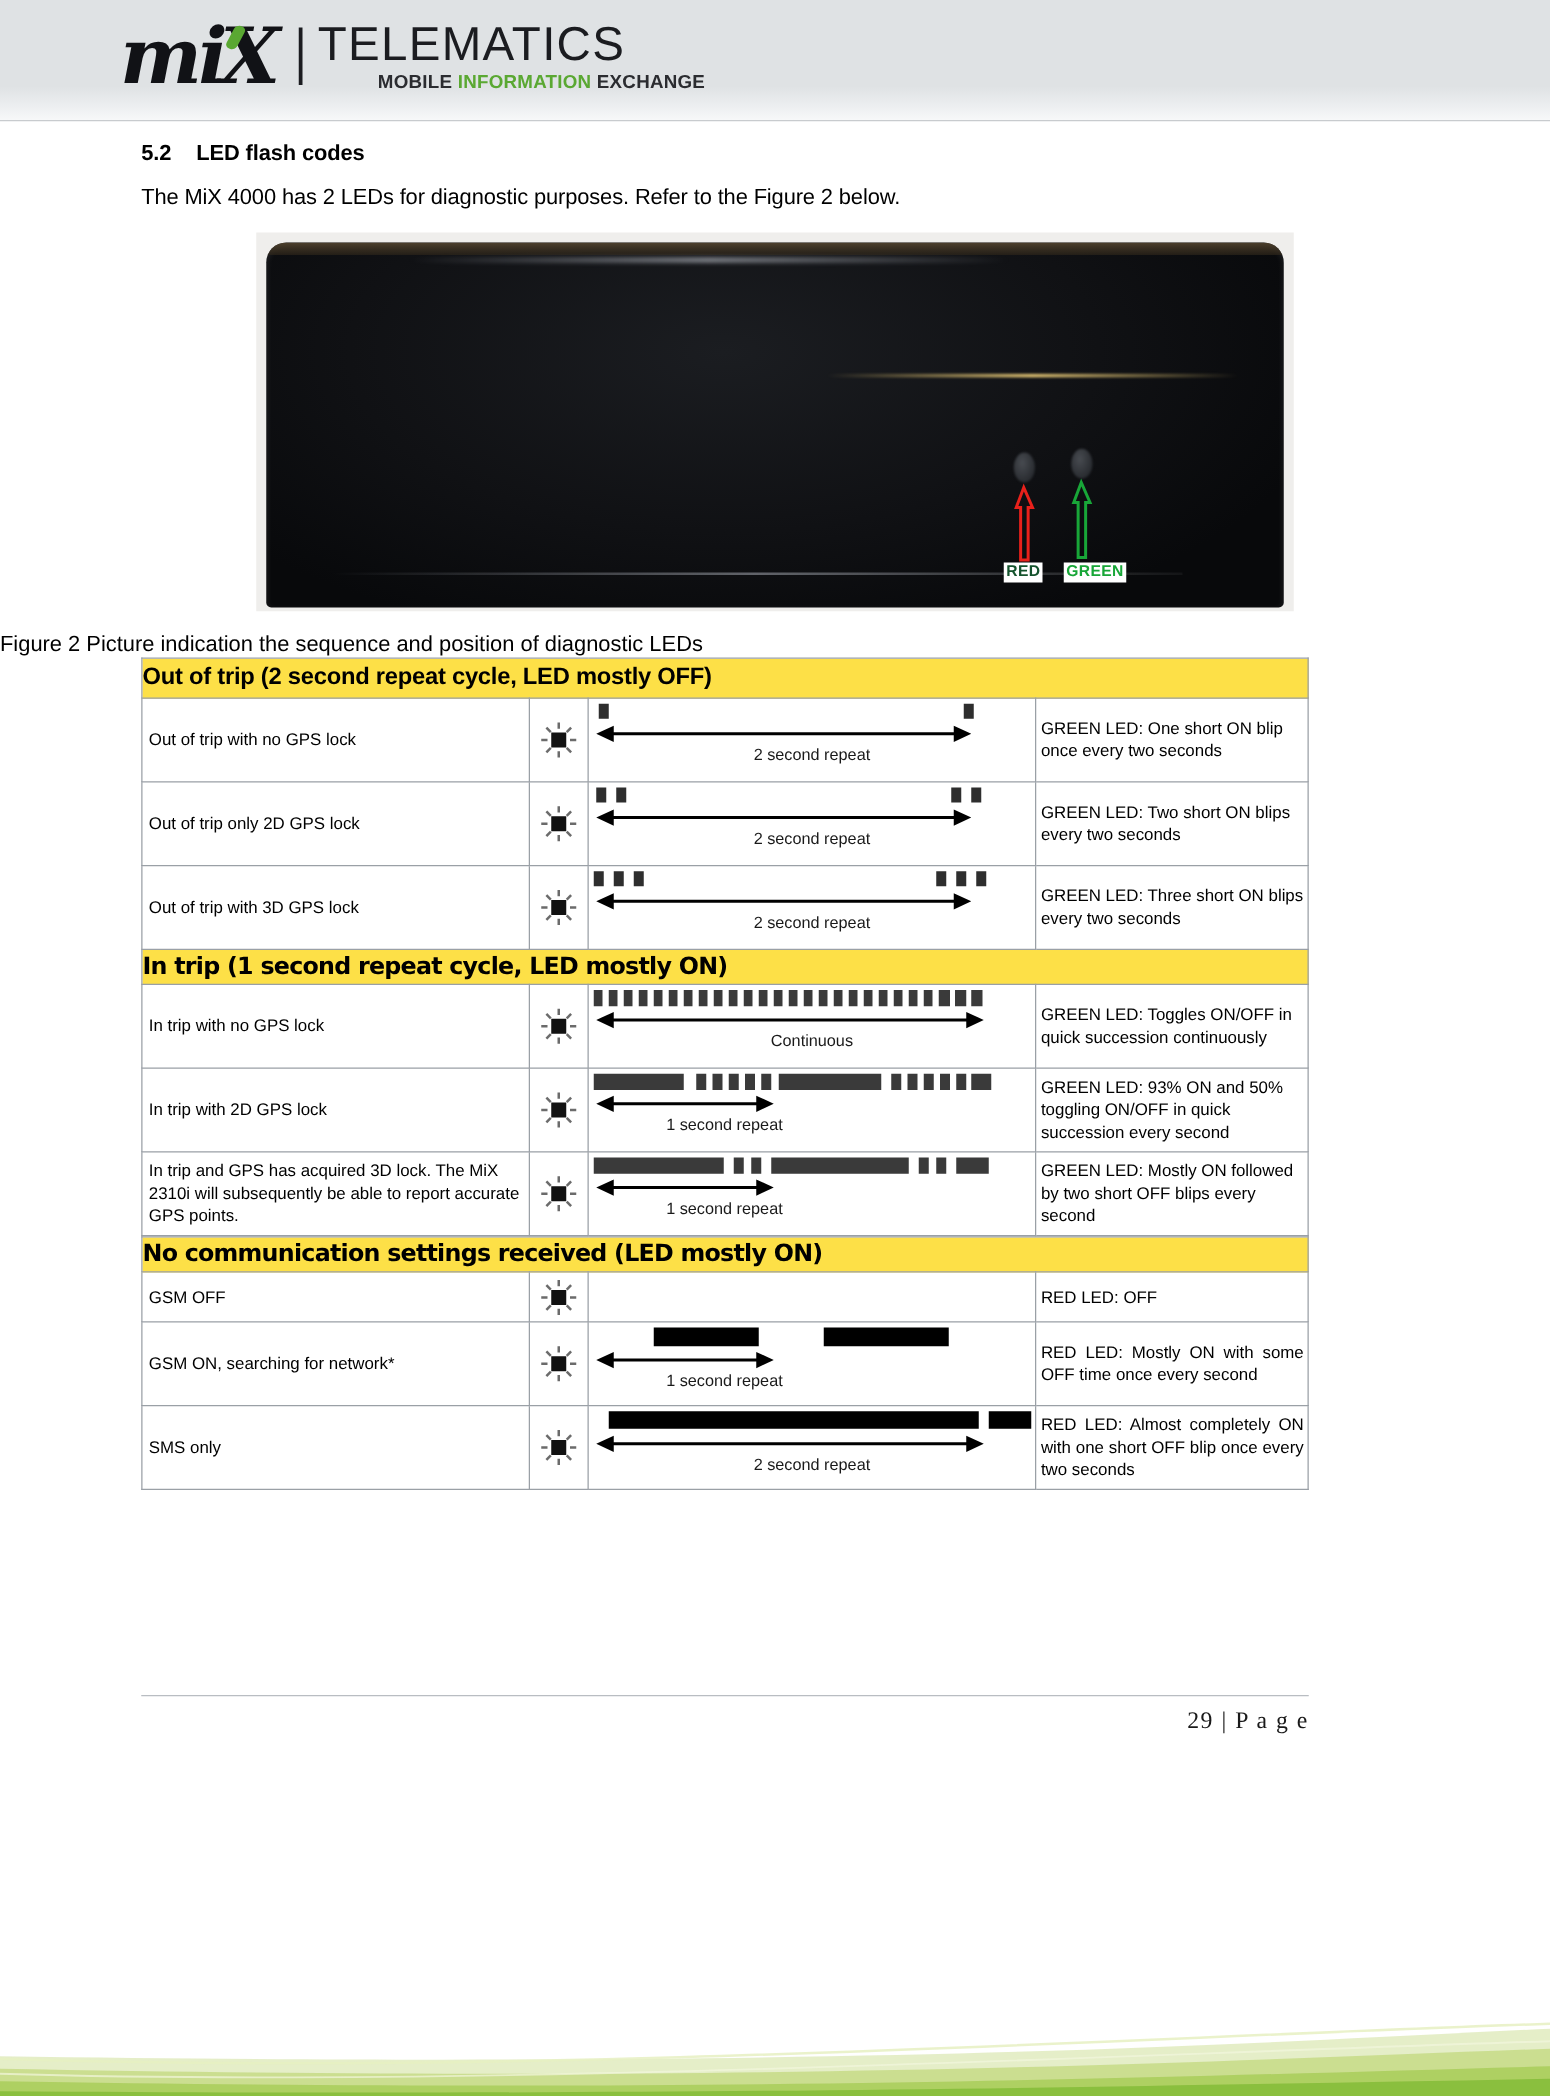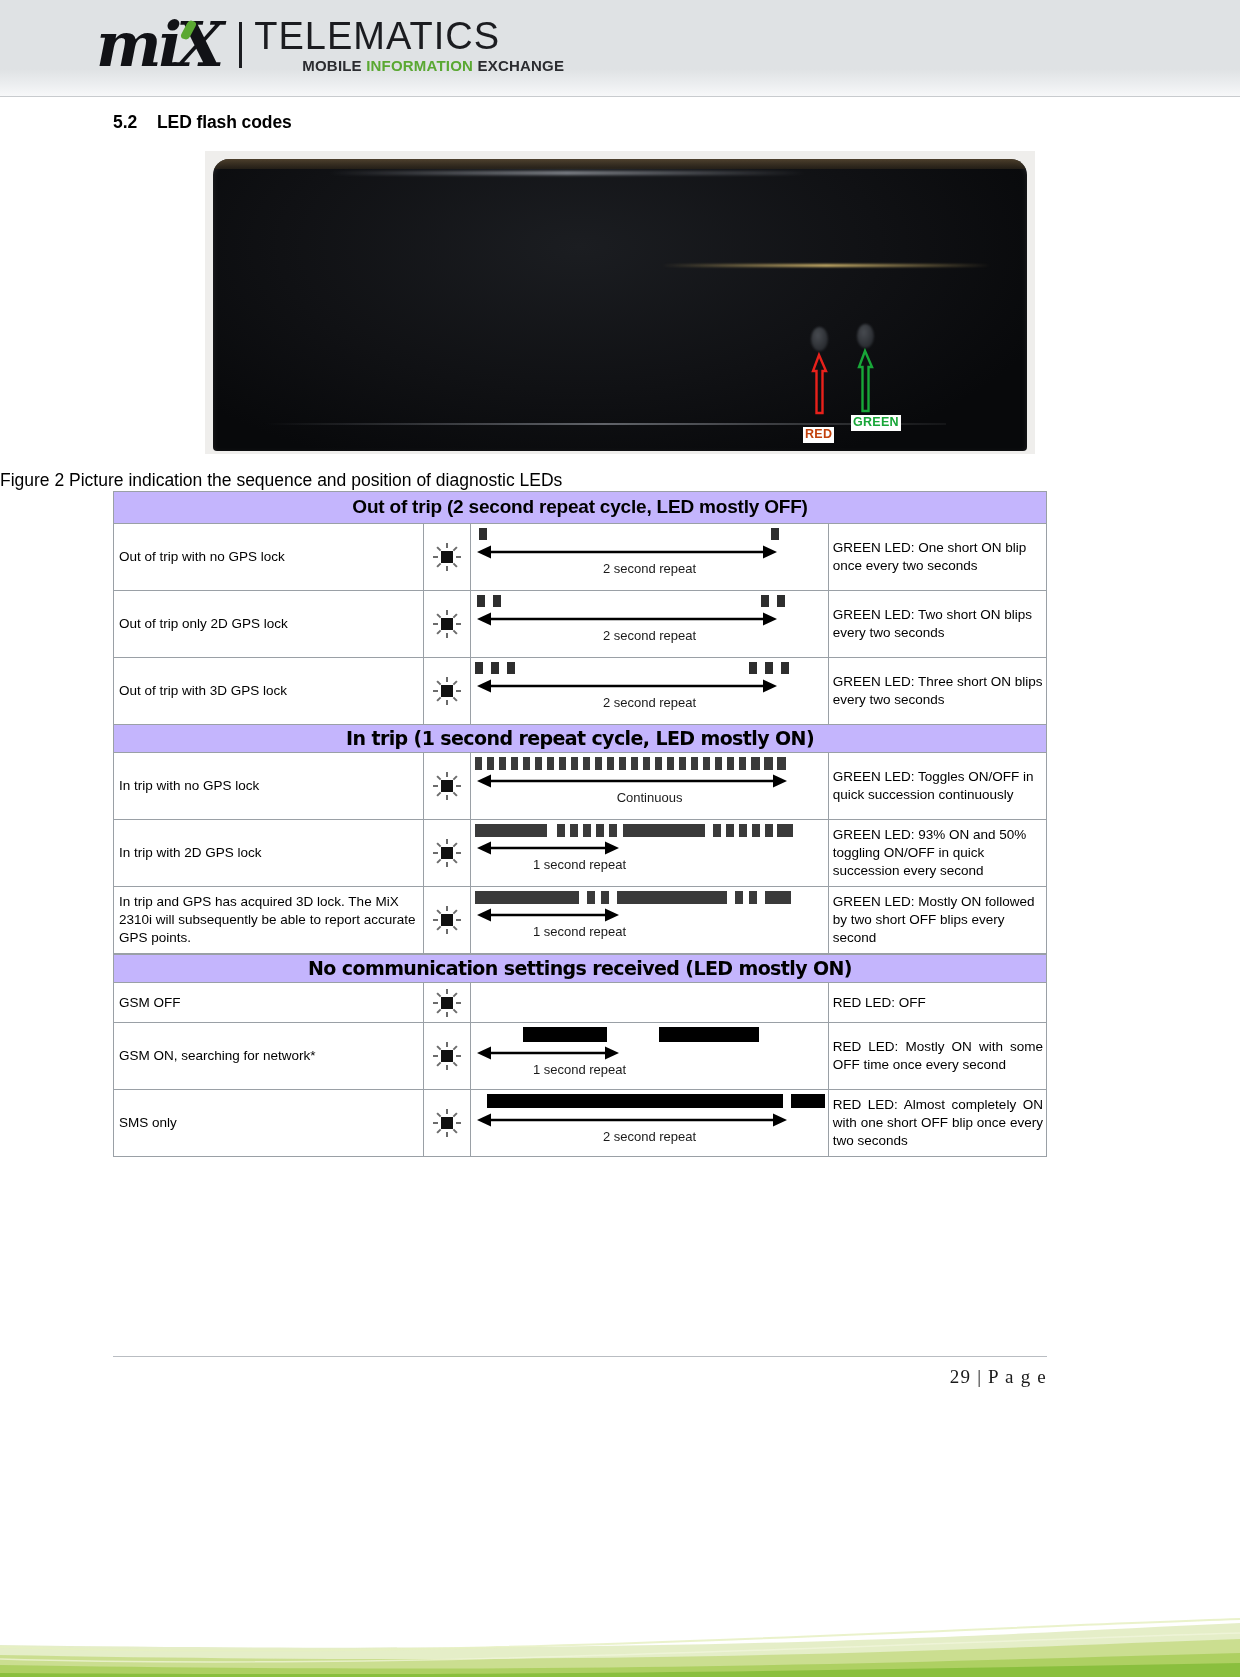--- a/index.html
+++ b/index.html
@@ -167,21 +167,21 @@
   .led-tag {
     position: absolute;
     background: #ffffff;
     font-size: 12.5px;
     font-weight: bold;
     letter-spacing: 0.3px;
     padding: 1px 2px;
     line-height: 1.1;
     font-family: "Liberation Sans", sans-serif;
   }
-  .led-tag.red-tag { left: 590px; top: 268px; color: #c2410c; }
+  .led-tag.red-tag { left: 590px; top: 256px; color: #14532d; }
   .led-tag.green-tag { left: 638px; top: 256px; color: #18a638; }
 
   .figure-caption {
     text-align: left;
     font-size: 17.5px;
     margin-top: 16px;
   }
 
   
   table.flash-table {
@@ -189,22 +189,21 @@
     margin-left: 113px;
     width: 934px;
     table-layout: fixed;
   }
   table.flash-table td, table.flash-table th {
     border: 1px solid #9aa0a6;
     vertical-align: middle;
     padding: 0;
   }
   .sec-head {
-    background: #c4b5fd;
-    text-align: center;
+    background: #fde047;
     font-weight: bold;
     font-size: 19px;
     letter-spacing: -0.2px;
     padding: 4px 0 5px 0 !important;
   }
   .sec-head.alt {
     font-size: 19px;
     font-family: "DejaVu Sans", sans-serif;
     letter-spacing: -0.6px;
     padding: 2px 0 3px 0 !important;
@@ -327,20 +326,21 @@
     </div>
   </div>
 </div>
 
 <div class="content">
 
   <div class="h2">
     <span class="num">5.2</span><span>LED flash codes</span>
   </div>
 
+  <div class="body-text">The MiX 4000 has 2 LEDs for diagnostic purposes.  Refer to the Figure 2 below.</div>
 
   <div class="figure">
     <div class="device-photo">
       <div class="dev-topstrip"></div>
       <div class="dev-glare2"></div>
       <div class="dev-glare"></div>
       <div class="dev-bottomline"></div>
       <div class="led-dot red-led"></div>
       <div class="led-dot green-led"></div>
       <svg class="arrow-svg" viewBox="0 0 814 292">

